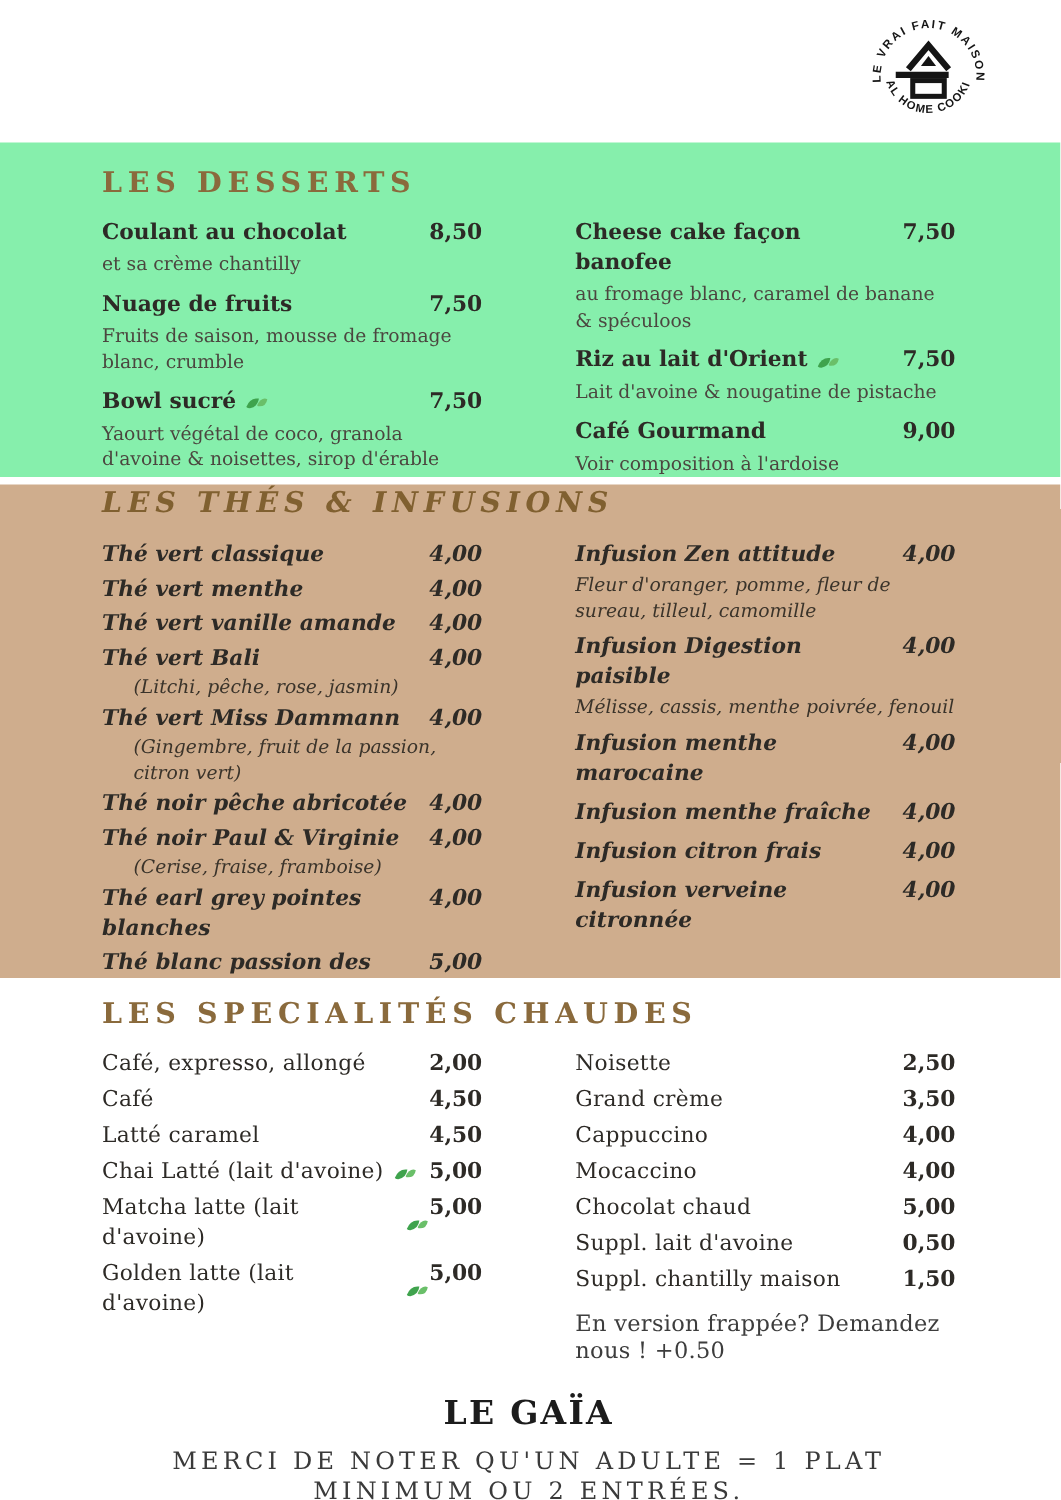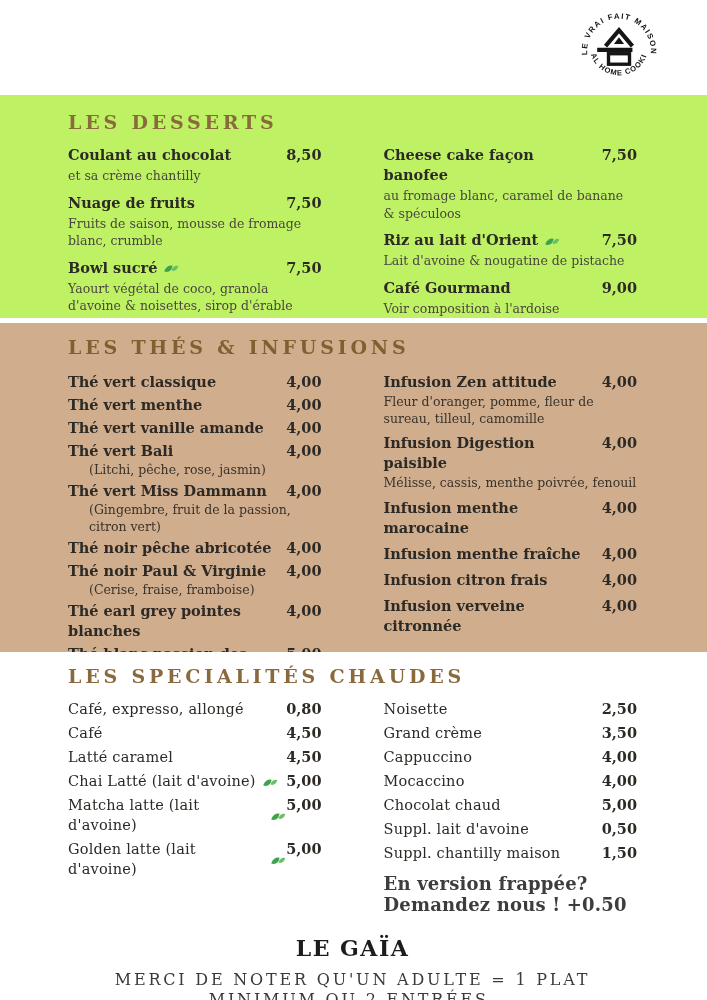--- a/index.html
+++ b/index.html
@@ -9,23 +9,23 @@
     -webkit-font-smoothing:antialiased;
   }
   .page{width:707px;height:1000px;position:relative;}
 
   
   .top-area{height:95px;position:relative;}
   .stamp{position:absolute;top:5px;right:46px;width:84px;height:84px;}
 
   
   .panel{box-sizing:border-box;padding:0 70px 0 68px;}
-  .cream{background:#bef264;height:223px;padding-top:15px;overflow:hidden;}
+  .cream{background:#86efac;height:223px;padding-top:15px;overflow:hidden;}
   .divider-gap{height:5px;background:#ffffff;}
-  .tan{background:#cfad8d;height:329px;padding-top:12px;overflow:hidden;}
+  .tan{background:#cfad8d;height:329px;overflow:hidden;font-style:italic;}
   .plain{background:#ffffff;padding-top:12px;}
 
   .section-title{
     font-size:19px;font-weight:600;letter-spacing:3.8px;color:#8a6a3c;
     line-height:24px;margin:0 0 11px 0;
   }
   .tan .section-title{color:#806030;margin-bottom:13px;}
 
   .cols{display:grid;grid-template-columns:1fr 1fr;column-gap:62px;align-items:start;}
 
@@ -38,21 +38,21 @@
   .name{font-weight:600;font-size:14.5px;line-height:20px;display:inline-flex;align-items:center;gap:6px;}
   .plain .name{font-weight:400;letter-spacing:0.2px;}
   .price{font-weight:600;font-size:14.5px;white-space:nowrap;}
 
   .desc{font-size:12.5px;line-height:17.5px;color:#4b463f;margin-top:2px;max-width:262px;}
   .tan .desc{color:#3a332a;line-height:16.5px;margin-bottom:4px;}
   .sub{font-size:12.5px;line-height:17px;color:#3a332a;margin-left:21px;}
 
   .note-row{display:flex;font-size:12.5px;line-height:18.5px;color:#4b463f;}
   .note-label{flex:0 0 170px;}
-  .free-note{font-size:18px;color:#3d3d3d;margin-top:10px;letter-spacing:0.2px;font-weight:bold;}
+  .free-note{font-size:15px;color:#3d3d3d;margin-top:10px;letter-spacing:0.2px;}
 
   .leaf{width:16px;height:13px;flex:0 0 auto;transform:translateY(1px);}
 
   .footer{text-align:center;margin-top:16px;}
   .brand{font-size:22px;font-weight:800;letter-spacing:1.5px;color:#1c1c1c;line-height:26px;}
   .foot-note{font-size:16px;letter-spacing:2.8px;color:#3a3a3a;line-height:20px;}
   .foot-note.first{margin-top:9px;}
 </style>
 </head>
 <body>
@@ -343,21 +343,21 @@
 
   <section class="panel plain">
     <h2 class="section-title">LES SPECIALITÉS CHAUDES</h2>
     <div class="cols">
       <div class="col col-left">
   <div class="item">
     <div class="row">
       <span class="name">
                 <span>Café, expresso, allongé</span>
               </span>
-      <span class="price">0,80</span>
+      <span class="price">2,00</span>
     </div>
 
   </div>
 
   <div class="item">
     <div class="row">
       <span class="name">
                 <span>Café</span>
               </span>
       <span class="price">4,50</span>

